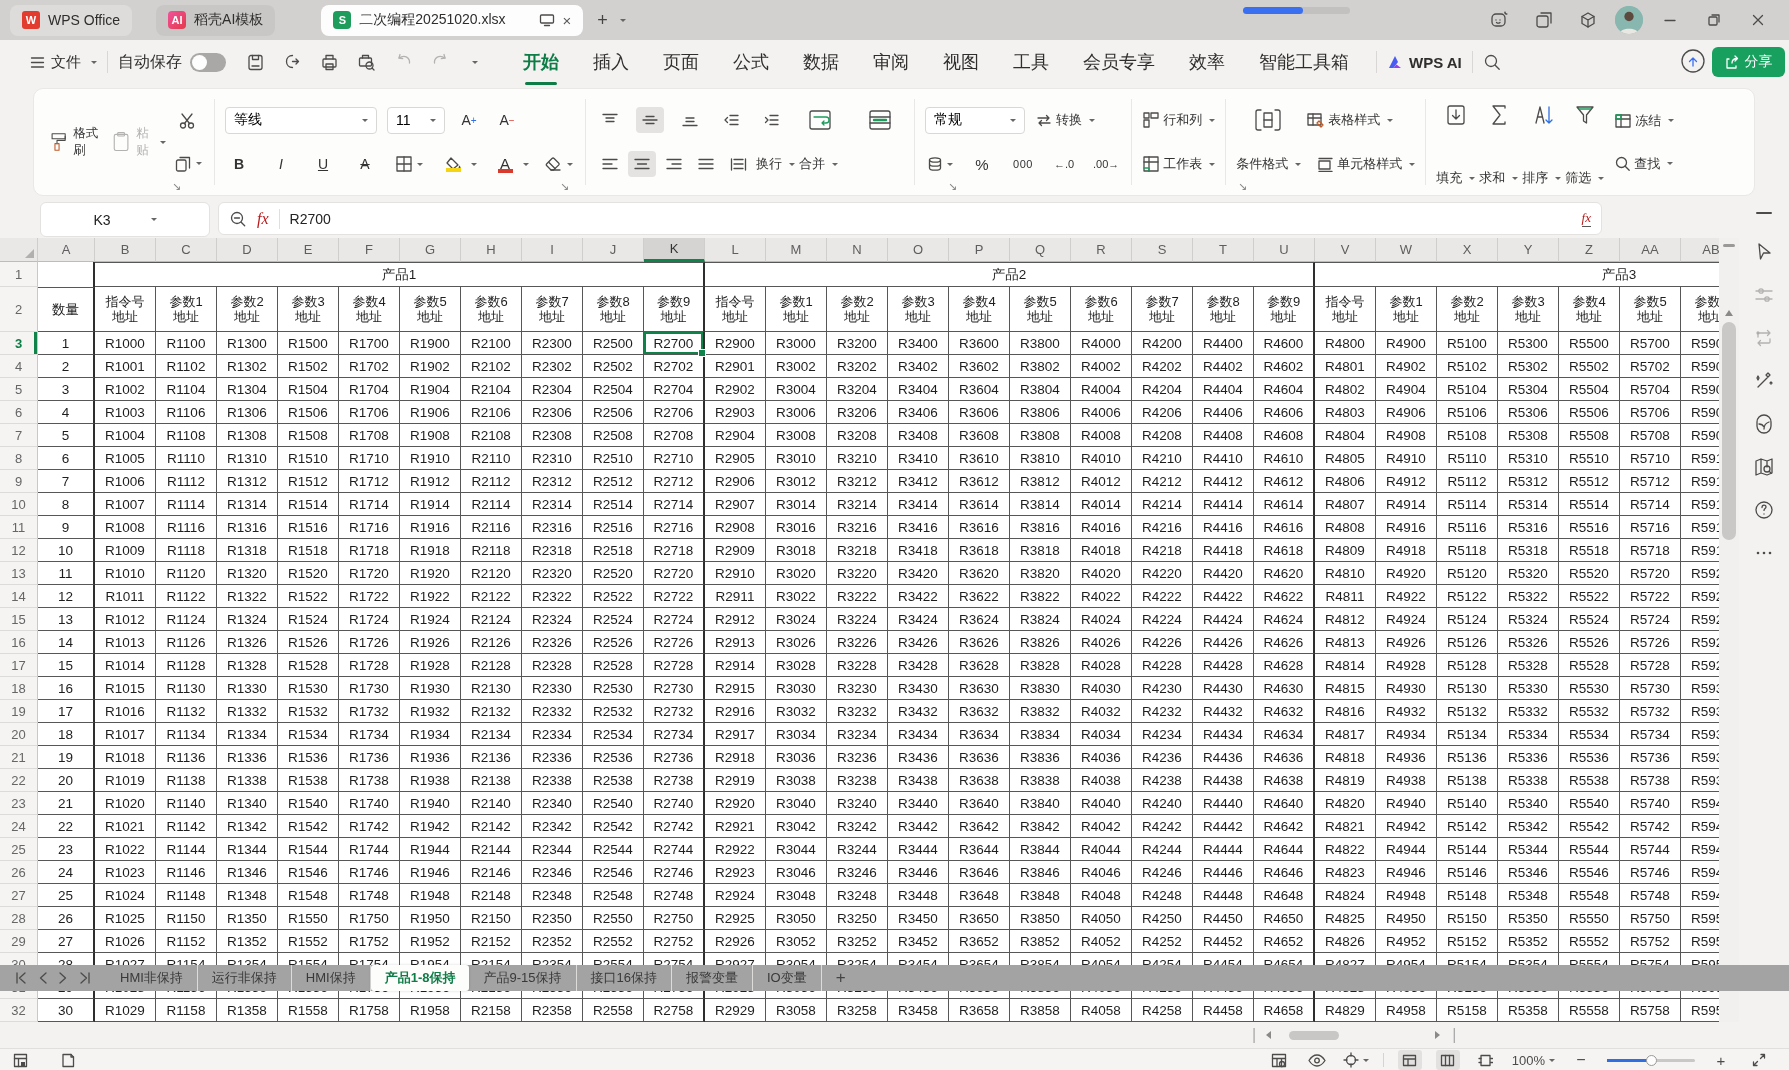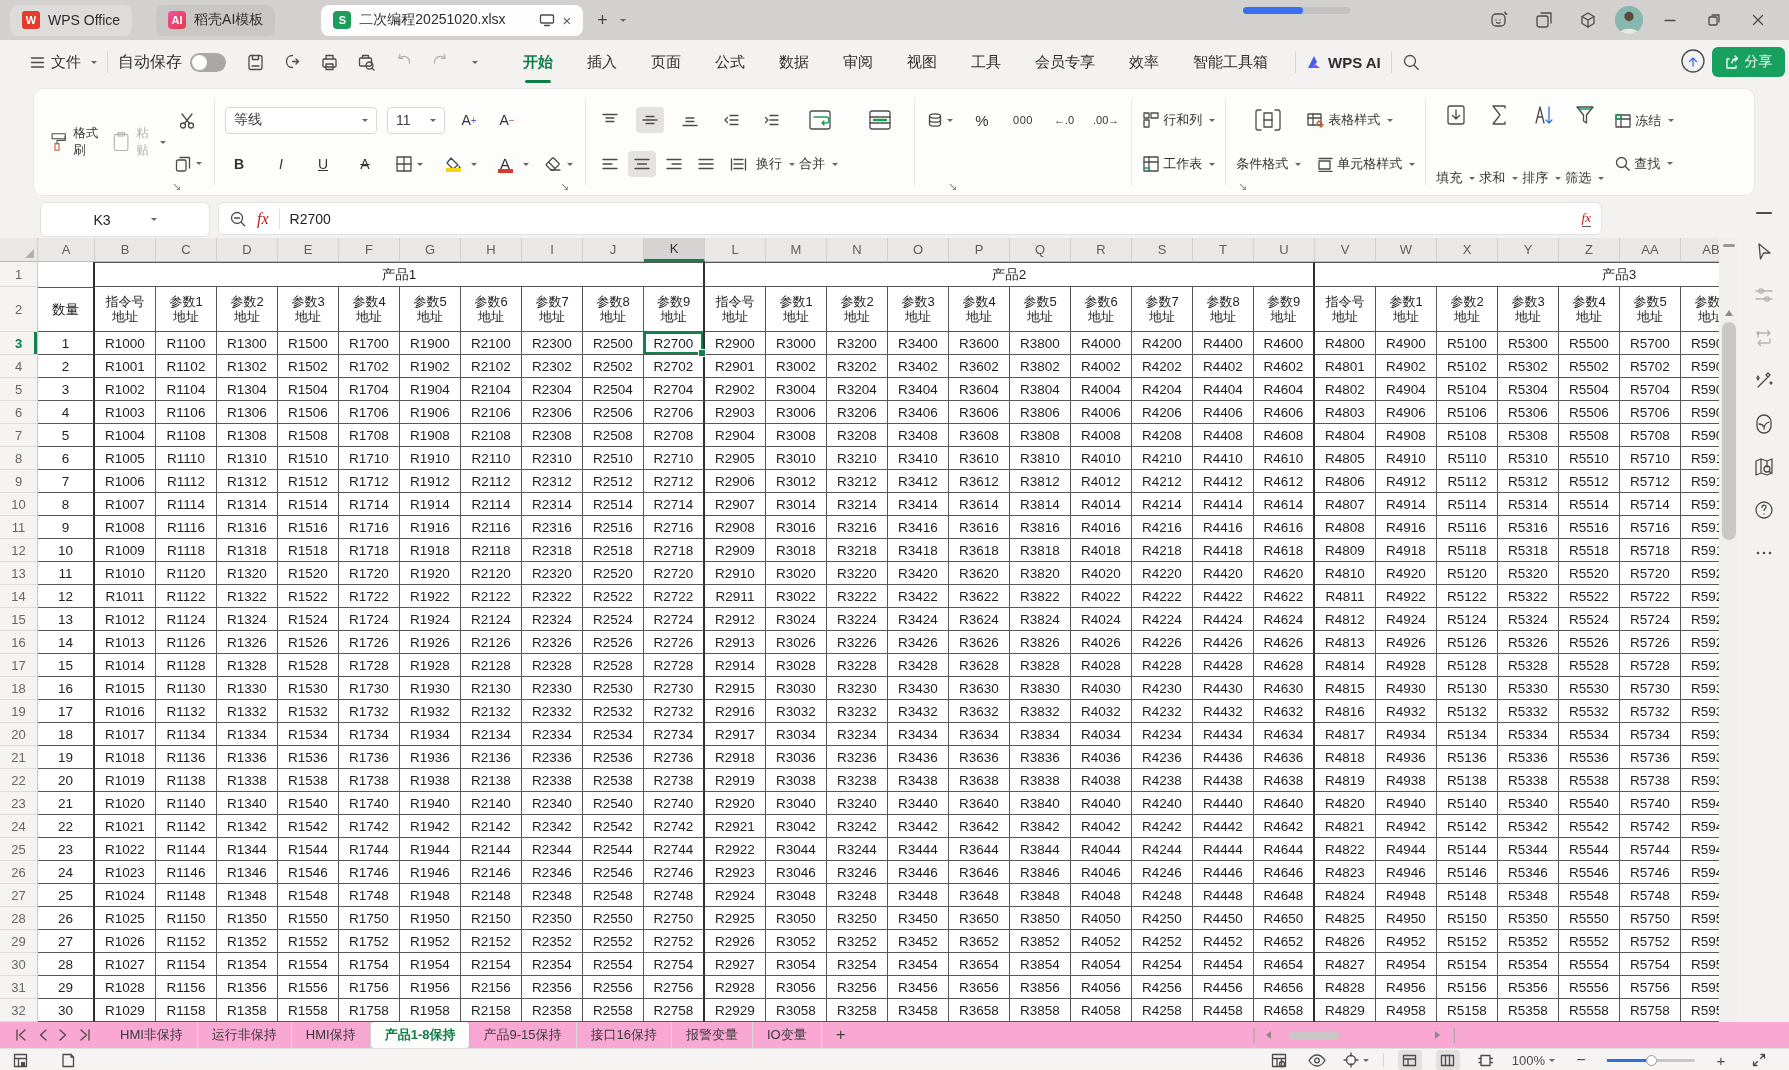--- a/index.html
+++ b/index.html
@@ -18,37 +18,37 @@
   .ttab.tpl{background:#c9c7c6;}
   .ttab.doc{background:#fdfdfd;width:238px;}
   .badge{width:18px;height:18px;border-radius:4px;color:#fff;font-size:11px;font-weight:700;display:flex;align-items:center;justify-content:center;}
   #progress-track{left:1243px;top:7px;width:107px;height:7px;border-radius:4px;background:#c2c1c0;}
   #progress-fill{left:1243px;top:7px;width:60px;height:7px;border-radius:4px;background:#3a6ff2;}
   .winbtn{width:34px;height:28px;display:flex;align-items:center;justify-content:center;color:#3c3b3a;font-size:15px;}
   .avatar{width:28px;height:28px;border-radius:50%;overflow:hidden;background:#88b7b0;}
   
   #menubar{left:0;top:40px;width:1789px;height:44px;}
   .mitem{font-size:15px;color:#2f2e2d;display:flex;align-items:center;}
-  .mtab{font-size:15px;color:#2f2e2d;margin:0 17px;position:relative;cursor:default;white-space:nowrap;}
+  .mtab{font-size:18px;color:#2f2e2d;margin:0 17px;position:relative;cursor:default;white-space:nowrap;}
   .mtab.active{color:#0e7c46;font-weight:700;}
   .mtab.active::after{content:"";position:absolute;left:2px;right:2px;bottom:-11px;height:3px;background:#0e7c46;border-radius:2px;}
   .toggle{width:36px;height:19px;border-radius:10px;background:#a9a8a7;position:relative;margin-left:8px;}
   .toggle .knob{position:absolute;left:2px;top:2px;width:15px;height:15px;border-radius:50%;background:#fdfdfd;}
   .vdiv{width:1px;height:22px;background:#d8d7d6;margin:0 10px;}
   #share-btn{left:1712px;top:47px;width:73px;height:30px;background:#17a05e;border-radius:6px;color:#fff;font-size:14px;display:flex;align-items:center;justify-content:center;gap:5px;}
   
   #ribbon{left:33px;top:88px;width:1722px;height:108px;background:#fdfdfc;border:1px solid #e9e8e7;border-radius:10px;display:flex;align-items:stretch;padding:8px 6px;box-sizing:border-box;}
   .rgrp{display:flex;flex-direction:column;justify-content:space-between;padding:2px 8px;}
   .rdiv{width:1px;background:#e9e8e7;margin:2px 2px;}
   .rrow{display:flex;align-items:center;gap:10px;height:42px;}
   .bigbtn{display:flex;flex-direction:row;align-items:center;justify-content:center;gap:4px;width:56px;height:86px;font-size:12.5px;color:#333;}
   .bigbtn.dim{color:#b3b2b1;}
   .smbtn{display:flex;align-items:center;justify-content:center;min-width:24px;height:26px;border-radius:4px;font-size:14px;color:#333;padding:0 2px;}
   .smbtn.on{background:#e4e3e2;}
-  .rsel{height:27px;background:#fff;border:1px solid #d9d8d7;border-radius:4px;display:flex;align-items:center;justify-content:space-between;padding:0 8px;font-size:14px;color:#404040;box-sizing:border-box;}
+  .rsel{height:27px;background:#fff;border:1px solid #d9d8d7;border-radius:4px;display:flex;align-items:center;justify-content:space-between;padding:0 8px;font-size:14px;color:#000000;box-sizing:border-box;}
   .lblbtn{display:flex;align-items:center;font-size:13px;color:#333;gap:3px;white-space:nowrap;}
   .colbtn{display:flex;flex-direction:column;align-items:center;justify-content:space-between;height:84px;padding-top:4px;text-align:center;}
   .exp{position:absolute;font-size:10px;color:#8a8988;bottom:3px;}
   .B{font-weight:700;}.I{font-style:italic;}.U{text-decoration:underline;}.S{text-decoration:line-through;}
   .colorbar{display:block;width:15px;height:4px;margin-top:-2px;}
   
   #namebox{left:40px;top:202px;width:168px;height:33px;background:#fff;border:1px solid #e3e2e1;border-radius:6px;display:flex;align-items:center;justify-content:center;font-size:14px;color:#222;}
   #fxbox{left:218px;top:202px;width:1384px;height:33px;background:#fff;border:1px solid #e3e2e1;border-radius:6px;display:flex;align-items:center;font-size:14px;color:#222;padding:0 10px;box-sizing:border-box;}
   .fx{font-family:"Liberation Serif","DejaVu Serif",serif;font-style:italic;font-size:16px;color:#b91c1c;}
   
@@ -73,21 +73,21 @@
   .r2 .c.a{flex-direction:row;font-size:13.5px;border-top:1px solid #575757;}
   .dr{height:23px;}
   .c.selc{box-shadow:inset 0 0 0 2px #12824b;position:relative;overflow:visible;z-index:3;}
   .c.selc::after{content:"";position:absolute;right:-3px;bottom:-3px;width:6px;height:6px;background:#12824b;border:1px solid #fff;}
   
   #vscroll{left:1719px;top:238px;width:20px;height:784px;background:#f1f0ef;}
   #vthumb{left:1722px;top:322px;width:14px;height:218px;background:#c9c8c7;border-radius:7px;}
   #sidebar{left:1739px;top:196px;width:50px;height:852px;display:flex;flex-direction:column;align-items:center;}
   .sbicon{height:43px;display:flex;align-items:center;justify-content:center;color:#55544f;}
   
-  #sheetbar{left:0;top:1022px;width:1789px;height:26px;background:#f9a8d4;display:flex;align-items:center;}
+  #sheetbar{left:0;top:965px;width:1789px;height:26px;background:#a3a3a3;display:flex;align-items:center;}
   .stab{font-size:13px;color:#3a3939;padding:0 14px;height:26px;display:flex;align-items:center;white-space:nowrap;border-right:1px solid #dddcdb;}
   .stab.active{background:#fdfdfc;color:#0e7c46;font-weight:700;border-right:none;border-radius:3px;box-shadow:0 0 3px rgba(0,0,0,.15);}
   #hscroll{position:absolute;left:1252px;top:1026px;width:220px;height:18px;display:flex;align-items:center;}
   #hthumb{width:50px;height:9px;background:#c8c7c6;border-radius:5px;margin-left:18px;}
   
   #statusbar{left:0;top:1048px;width:1789px;height:22px;background:#f5f4f3;border-top:1px solid #e0dfde;display:flex;align-items:center;}
   .stbtn{display:flex;align-items:center;justify-content:center;height:20px;min-width:24px;border-radius:3px;color:#4c4b4a;}
   .stbtn.on{background:#e2e1e0;}
   #zoomslider{width:88px;height:3px;background:#c9c8c7;border-radius:2px;position:relative;}
   #zoomfill{position:absolute;left:0;top:0;width:44px;height:3px;background:#2f6fe4;}
@@ -412,20 +412,33 @@
         </div>
       <div class="lblbtn">
           <span>合并</span>
           <span class="caret"></span>
         </div>
     </div>
   </div>
   <div class="rdiv"></div>
 
   <div class="rgrp">
+    <div class="rrow">
+      <div class="rsel" style="width:100px">
+        <span>常规</span>
+          <span class="caret"></span>
+      </div>
+      <div class="lblbtn">
+        <svg class="ic" width="18" height="15" viewBox="0 0 18 15">
+            <path d="M3 5h11m0 0l-2.5-2.5M14 5l-2.5 2.5M15 10H4m0 0l2.5-2.5M4 10l2.5 2.5"></path>
+          </svg>
+        <span>转换</span>
+          <span class="caret"></span>
+      </div>
+    </div>
     <div class="rrow" style="gap:13px">
       <div class="smbtn">
           <svg class="ic" width="16" height="16" viewBox="0 0 16 16">
             <ellipse cx="8" cy="4" rx="5.5" ry="2.2"></ellipse>
             <path d="M2.5 4v4c0 1.2 2.5 2.2 5.5 2.2S13.5 9.2 13.5 8V4"></path>
             <path d="M2.5 8v4c0 1.2 2.5 2.2 5.5 2.2s5.5-1 5.5-2.2V8"></path>
           </svg>
           <span class="caret"></span>
         </div>
       <div class="smbtn" style="font-size:15px">%</div>

